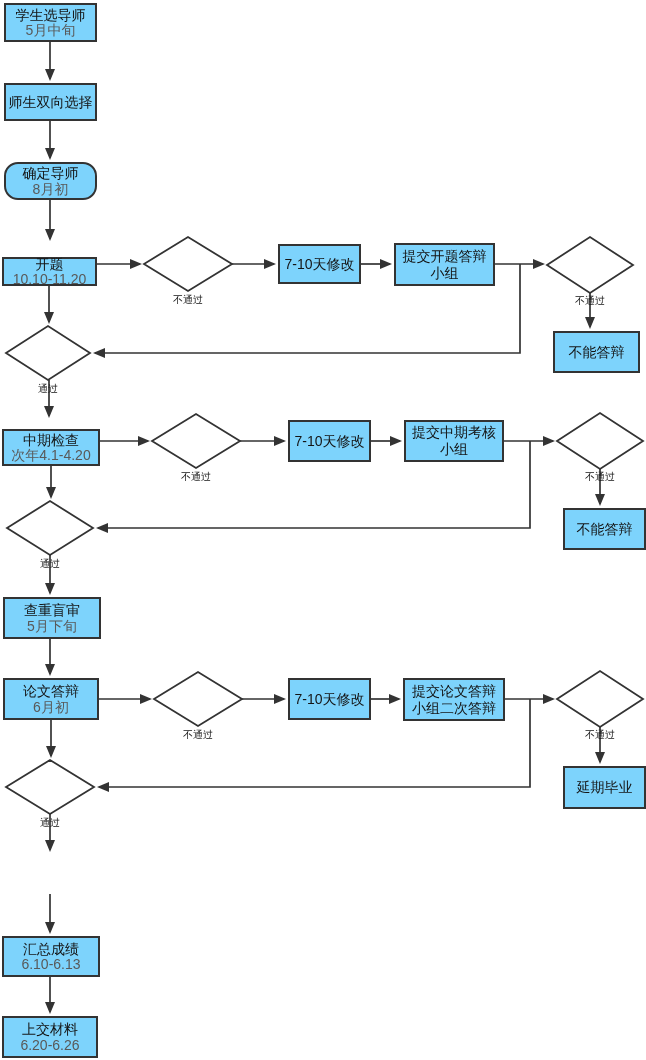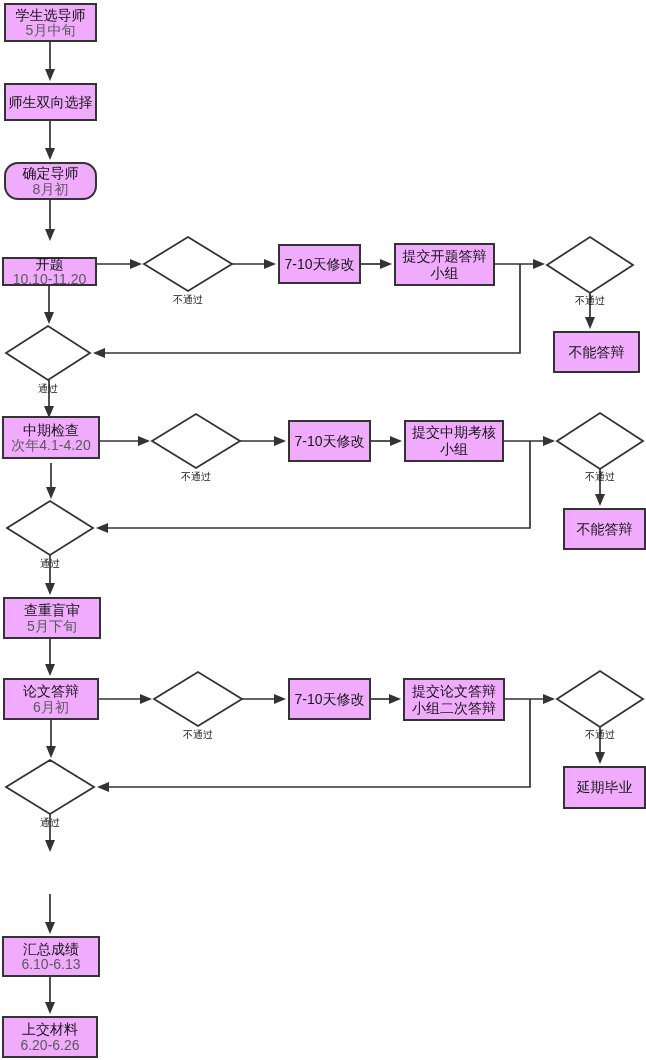--- a/index.html
+++ b/index.html
@@ -2,21 +2,21 @@
 <html><head>
 <meta charset="utf-8">
 <style>
   html,body{margin:0;padding:0;background:#ffffff;}
   #canvas{
     position:relative;width:646px;height:1060px;background:#ffffff;overflow:hidden;
     font-family:"Liberation Sans","DejaVu Sans",sans-serif;
   }
   #wires{position:absolute;left:0;top:0;width:646px;height:1060px;}
   .node{
-    position:absolute;box-sizing:border-box;background:#f0abfc;border:2px solid #333333;
+    position:absolute;box-sizing:border-box;background:#7dd3fc;border:2px solid #333333;
     display:flex;flex-direction:column;align-items:center;justify-content:center;
     text-align:center;color:#141414;font-size:14px;line-height:1.18;
   }
   .node .label{white-space:pre-line;}
   .node .sub{font-size:14px;color:#595959;margin-top:0;line-height:1.1;}
   .dlabel{
     position:absolute;transform:translate(-50%,-50%);text-align:center;
     color:#141414;font-size:10px;white-space:nowrap;margin-top:36px;
   }
 </style>
@@ -101,21 +101,21 @@
     <span class="label">7-10天修改</span>
   </div>
   <div class="node" style="left:394px;top:243px;width:101px;height:43px;">
     <span class="label">提交开题答辩
 小组</span>
   </div>
   <div class="node" style="left:553px;top:331px;width:87px;height:42px;">
     <span class="label">不能答辩</span>
   </div>
 
-  <div class="node" style="left:2px;top:416px;width:98px;height:43px;">
+  <div class="node" style="left:2px;top:429px;width:98px;height:37px;">
     <span class="label">中期检查</span>
     <span class="sub">次年4.1-4.20</span>
   </div>
   <div class="node" style="left:288px;top:420px;width:83px;height:42px;">
     <span class="label">7-10天修改</span>
   </div>
   <div class="node" style="left:404px;top:420px;width:100px;height:42px;">
     <span class="label">提交中期考核
 小组</span>
   </div>

